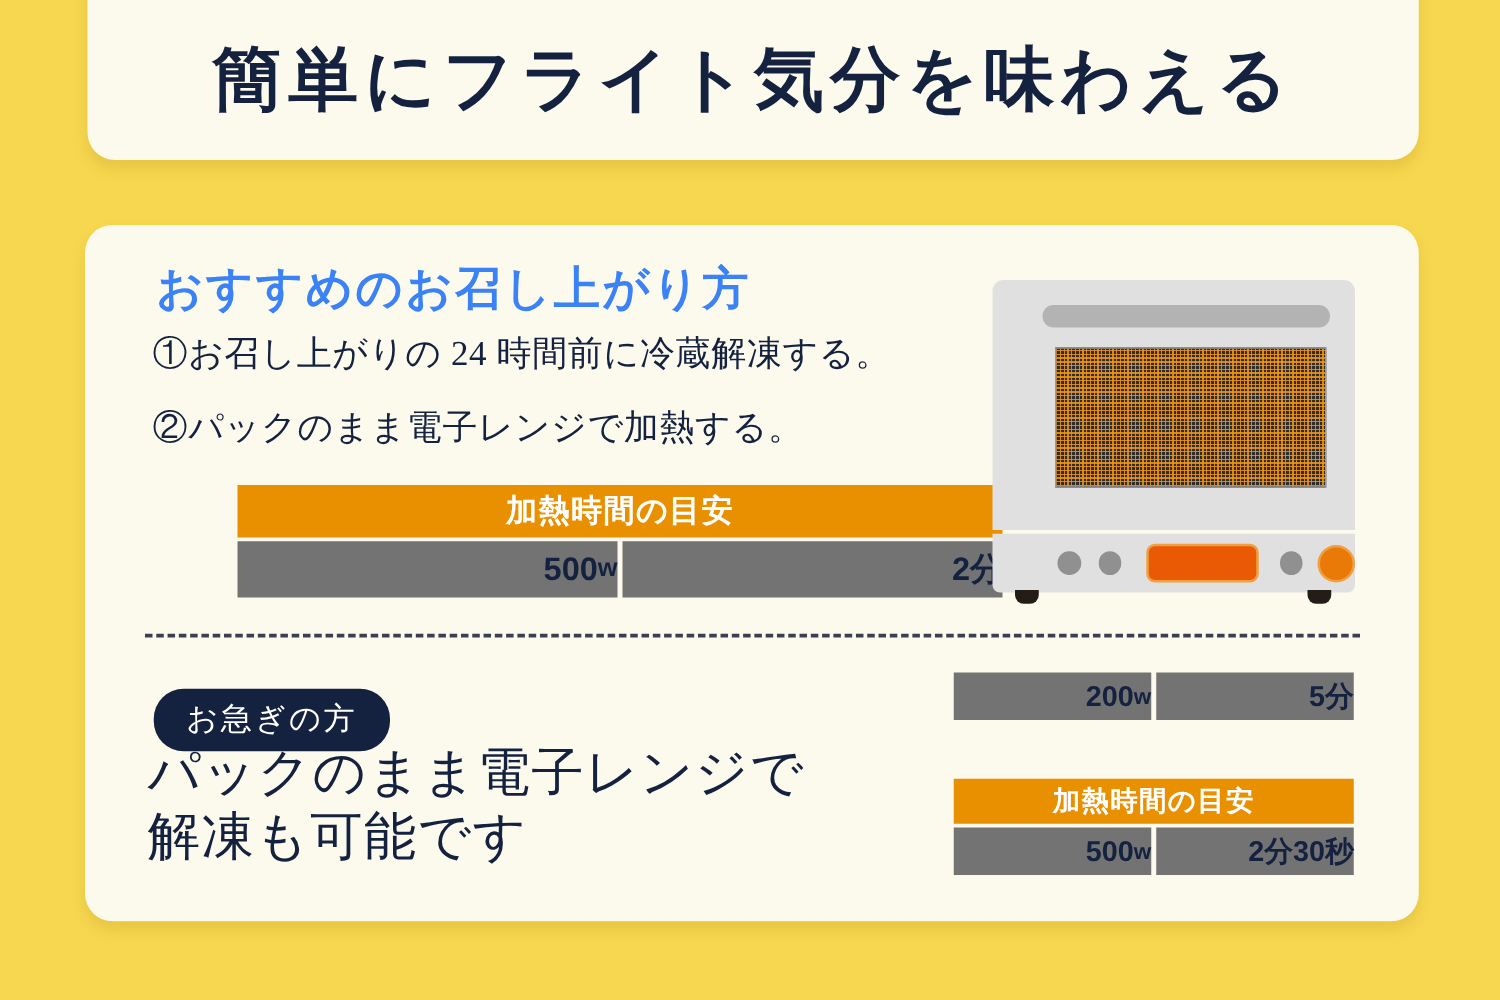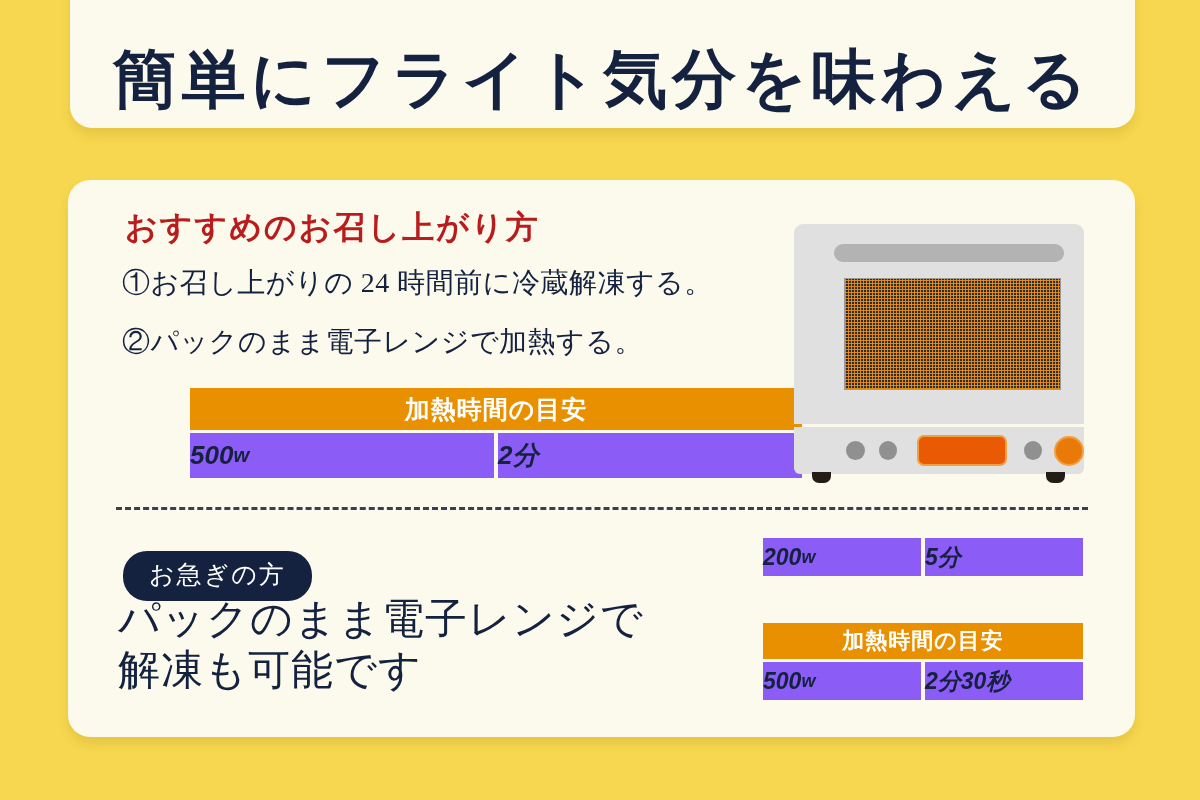--- a/index.html
+++ b/index.html
@@ -17,37 +17,37 @@
     box-shadow:0 7px 10px rgba(160,120,20,0.18);
   }
   
   #title-card{
     left:70px;top:-30px;width:1065px;height:158px;
     border-radius:0 0 22px 22px;
     display:flex;align-items:flex-end;justify-content:center;
   }
   #title-text{
     color:#14213F;
-    font-size:64px;
+    font-size:56px;
     font-weight:700;
     letter-spacing:5px;
     line-height:1;
-    padding-bottom:16px;
+    padding-bottom:36px;
     white-space:nowrap;
     font-family:"Liberation Serif","DejaVu Serif",serif;
   }
   
   #main-card{
     left:68px;top:180px;width:1067px;height:557px;
   }
   
   #recommend-heading{
     position:absolute;left:57px;top:26px;
-    color:#b91c1c;
-    font-size:32px;font-weight:700;letter-spacing:2px;
+    color:#3b82f6;
+    font-size:37px;font-weight:700;letter-spacing:2px;
     white-space:nowrap;
   }
   .step-line{
     position:absolute;left:54px;
     color:#14213F;
     font-size:28px;letter-spacing:0.5px;
     white-space:nowrap;
     text-align:center;
   }
   #step-1{top:84px;}
@@ -58,26 +58,26 @@
   .tbl-head{
     background:#E89000;
     color:#FFFFFF;
     text-align:center;
     font-weight:700;
     letter-spacing:1px;
     font-family:"Liberation Sans","DejaVu Sans",sans-serif;
   }
   .tbl-row{display:flex;}
   .tbl-cell{
-    background:#8b5cf6;
+    background:#737373;
     color:#14213F;
     text-align:center;
     font-weight:700;
     font-family:"Liberation Sans","DejaVu Sans",sans-serif;
-    display:flex;align-items:center;justify-content:flex-start;font-style:italic;
+    display:flex;align-items:center;justify-content:flex-end;
   }
   .tbl-cell .unit{font-size:0.78em;font-weight:700;}
 
   
   #heat-table{left:122px;top:208px;width:612px;}
   #heat-table .tbl-head{height:42px;line-height:42px;font-size:25px;}
   #heat-table .tbl-row{margin-top:3px;gap:4px;}
   #heat-table .tbl-cell{height:45px;font-size:26px;flex:1;}
 
   

